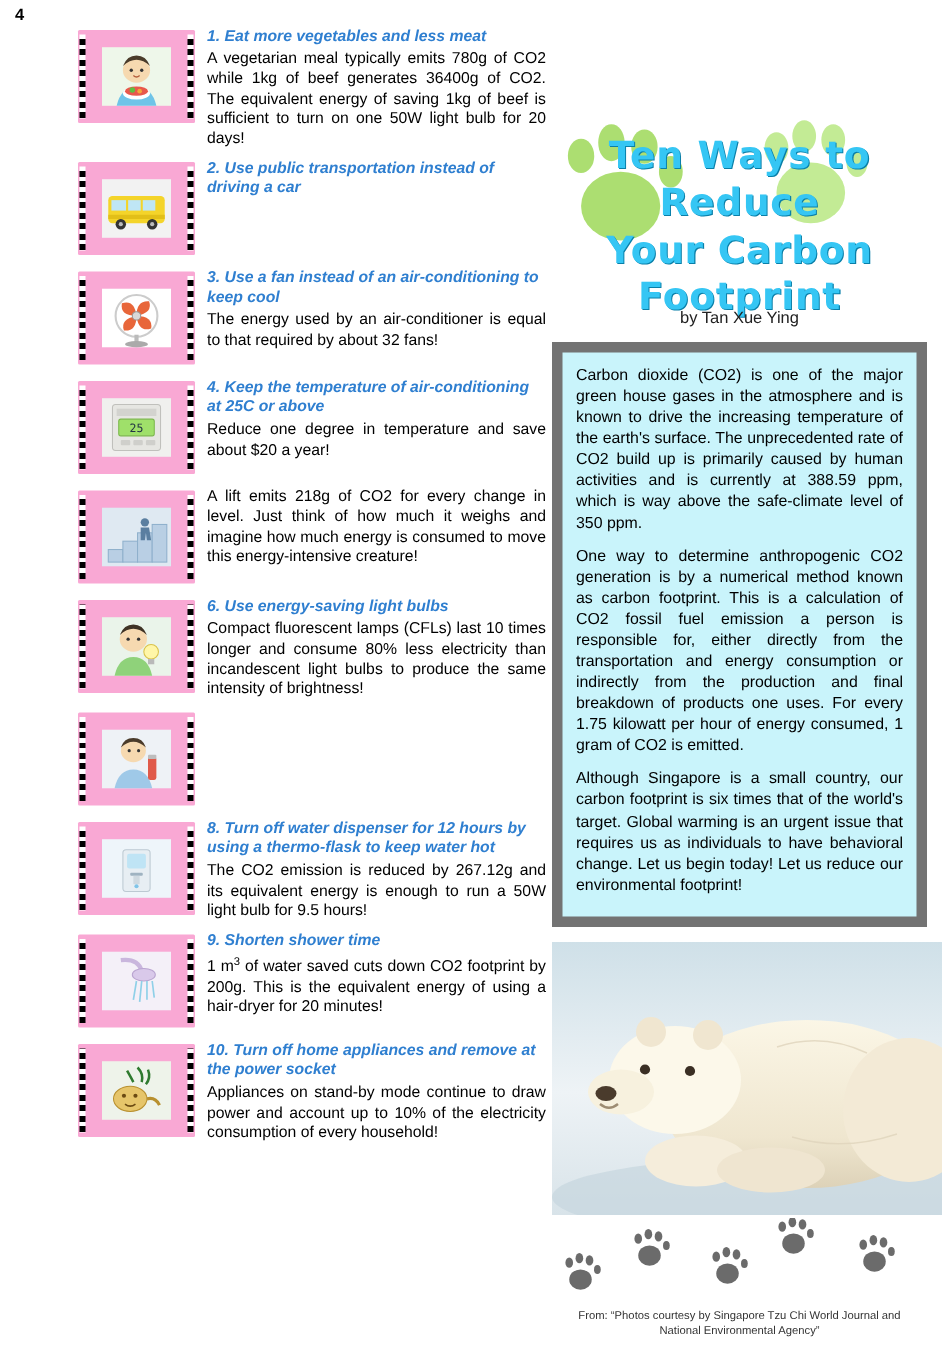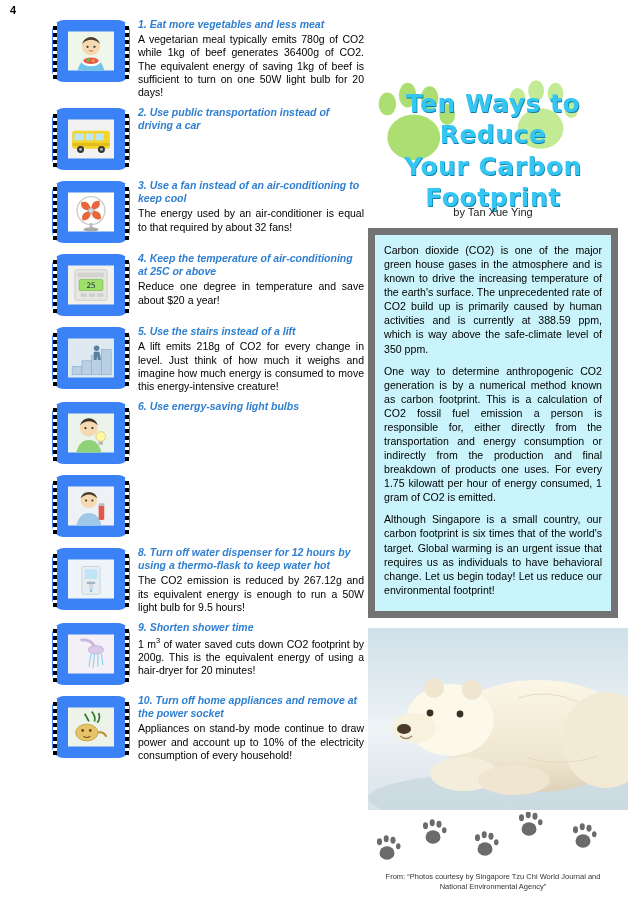--- a/index.html
+++ b/index.html
@@ -42,23 +42,23 @@
     margin-bottom: 7px;
   }
   .thumb-wrap {
     width: 78px;
     flex: 0 0 78px;
     padding: 2px 0 2px 0;
   }
   
   .filmstrip {
     position: relative;
-    background: #3b82f6;
+    background: #f9a8d4;
     padding: 3px 16px;
-    border-radius: 12px;
+    border-radius: 1px;
   }
   .filmstrip::before, .filmstrip::after {
     content: "";
     position: absolute;
     top: 3px;
     bottom: 3px;
     width: 4px;
     background-image: repeating-linear-gradient(
       to bottom,
       #ffffff 0px, #ffffff 3px,
@@ -278,21 +278,20 @@
               <rect x="48" y="16" width="14" height="36"></rect>
             </g>
             <g fill="#5a7ea0">
               <circle cx="41" cy="14" r="4"></circle>
               <path d="M37 19 h8 l2 12 h-4 l-1 -7 -1 7 h-4z"></path>
             </g>
           </svg>
         </div>
       </div>
       <div class="tip-text">
-        <p class="tip-title">5. Use the stairs instead of a lift</p>
         <p class="tip-body">A lift emits 218g of CO2 for every change in level. Just think of how much it weighs and imagine how much energy is consumed to move this energy-intensive creature!</p>
       </div>
     </div>
 
     <div class="tip">
       <div class="thumb-wrap">
         <div class="filmstrip">
           <svg class="photo" viewBox="0 0 66 56">
             <rect width="66" height="56" fill="#eaf4ea"></rect>
             <ellipse cx="30" cy="21" rx="13" ry="12" fill="#f6d9b0"></ellipse>
@@ -300,20 +299,21 @@
             <circle cx="25" cy="21" r="1.6" fill="#333"></circle>
               <circle cx="35" cy="21" r="1.6" fill="#333"></circle>
             <path d="M12 56 q4 -18 18 -18 q14 0 18 18z" fill="#8fd27a"></path>
             <circle cx="47" cy="33" r="7" fill="#fff6a8" stroke="#d9c24a"></circle>
             <rect x="44" y="40" width="6" height="5" fill="#b9b9b9"></rect>
           </svg>
         </div>
       </div>
       <div class="tip-text">
         <p class="tip-title">6. Use energy-saving light bulbs</p>
+        <p class="tip-body">Compact fluorescent lamps (CFLs) last 10 times longer and consume 80% less electricity than incandescent light bulbs to produce the same intensity of brightness!</p>
       </div>
     </div>
 
     <div class="tip">
       <div class="thumb-wrap">
         <div class="filmstrip">
           <svg class="photo" viewBox="0 0 66 56">
             <rect width="66" height="56" fill="#eef2f6"></rect>
             <ellipse cx="30" cy="20" rx="12" ry="11" fill="#f6d9b0"></ellipse>
             <path d="M18 17 q12 -11 24 0 q-3 -9 -12 -9 q-9 0 -12 9z" fill="#4a3b2a"></path>

